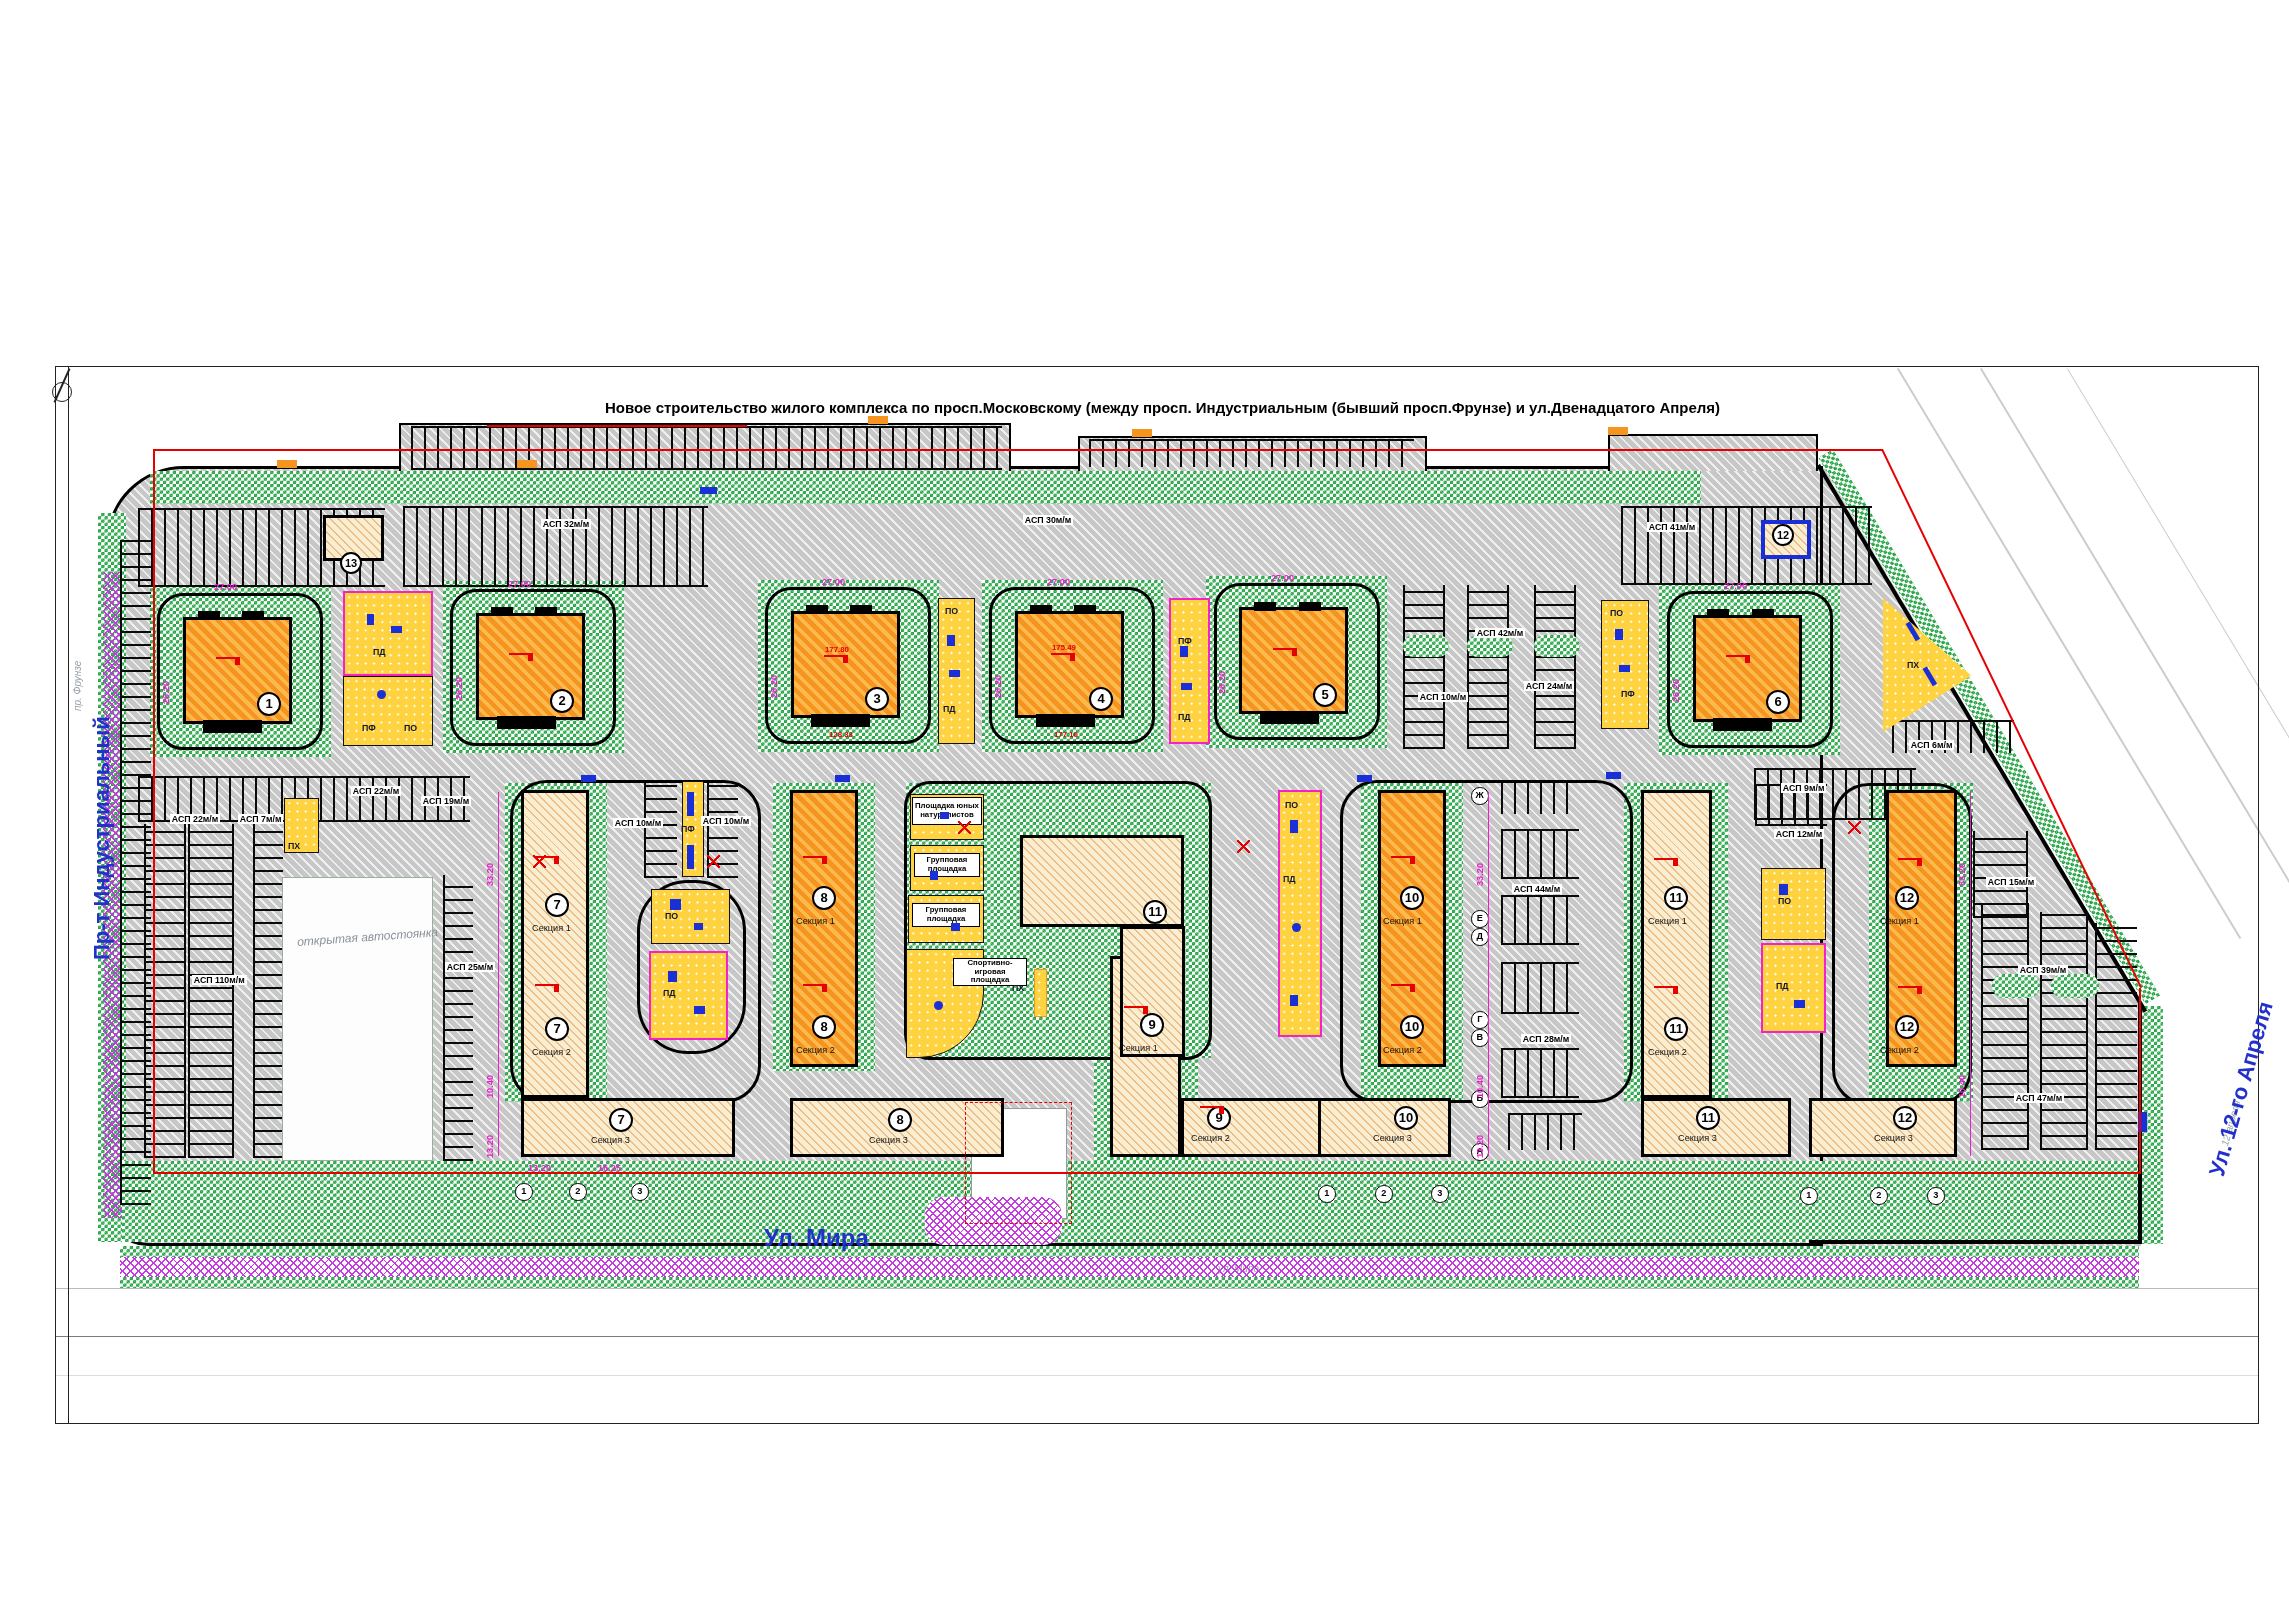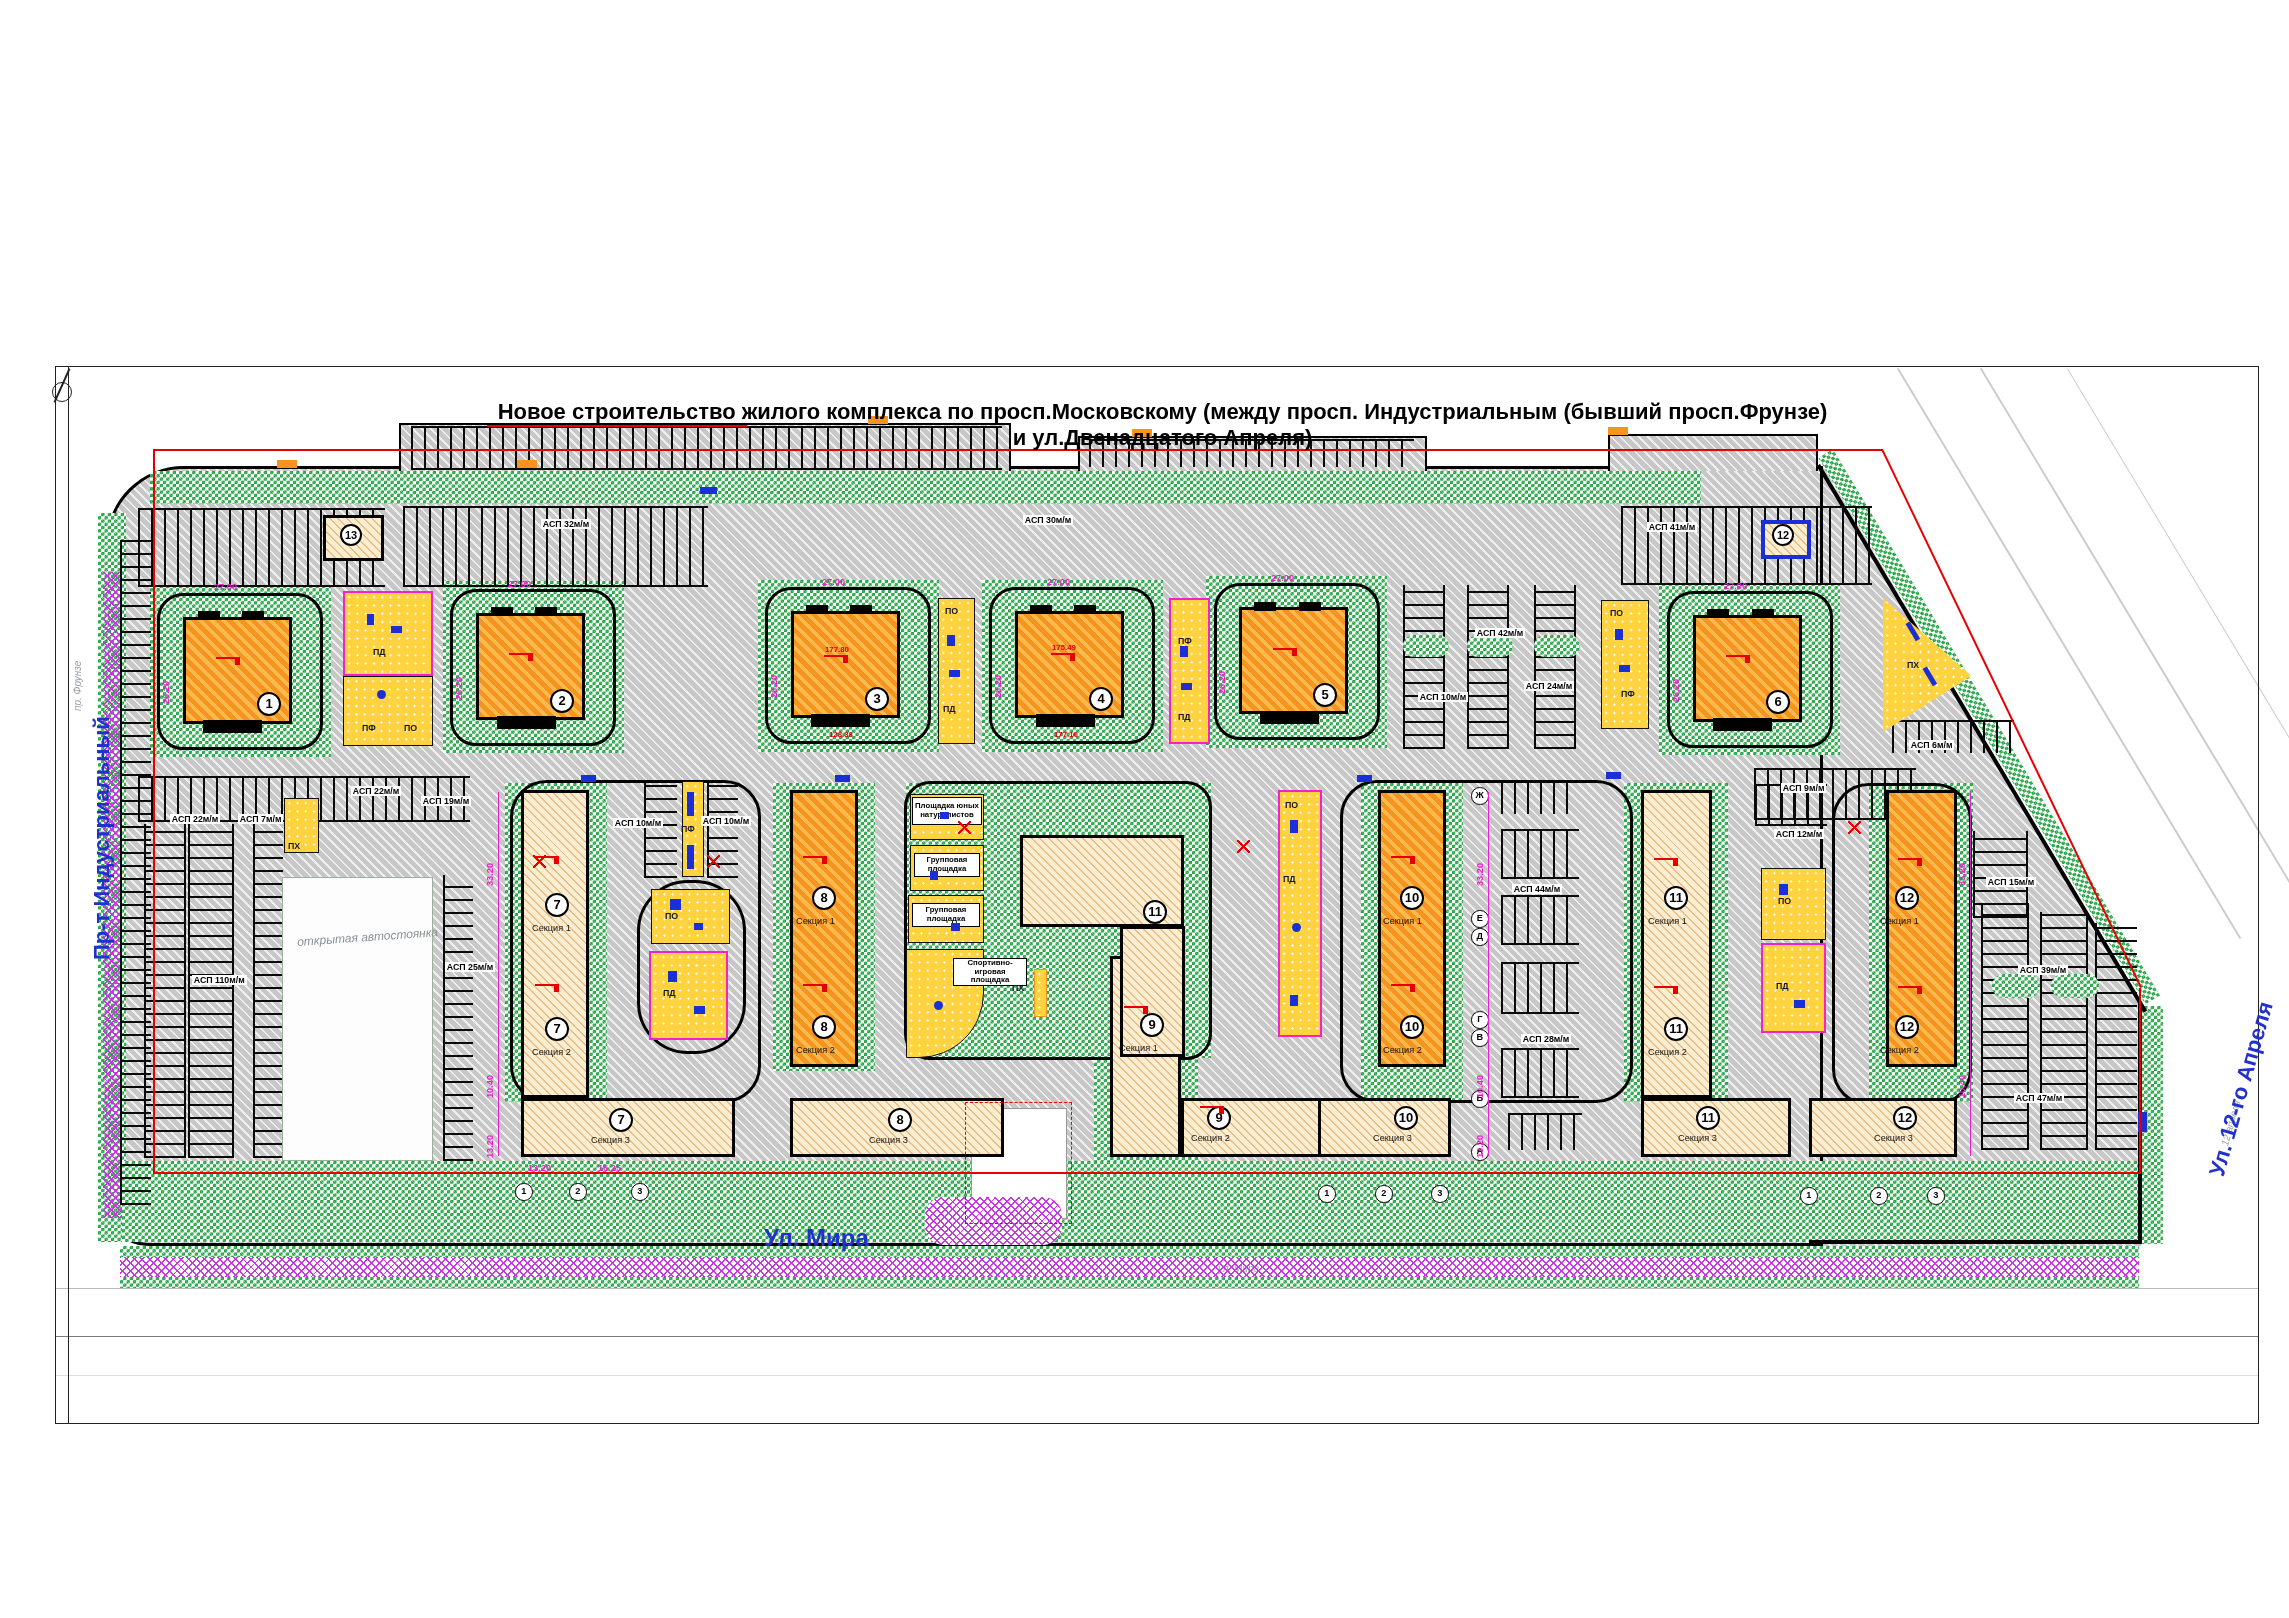--- a/index.html
+++ b/index.html
@@ -47,21 +47,21 @@
   <div class="a z1 topoline" style="left:1897px;top:369px;width:1.8px;height:665px;transform:rotate(-31deg);transform-origin:0 0"></div>
   <div class="a z1 topoline" style="left:1980px;top:369px;width:1.8px;height:628px;transform:rotate(-31deg);transform-origin:0 0"></div>
   <div class="a z1 topoline" style="left:2067px;top:369px;width:0.9px;height:600px;transform:rotate(-31deg);transform-origin:0 0"></div>
   <div class="a z1" style="left:55px;top:1336px;width:2204px;height:0.9px;background:#444;opacity:.7"></div>
   <div class="a z1" style="left:55px;top:1288px;width:2204px;height:0.9px;background:#bbb"></div>
   <div class="a z1" style="left:55px;top:1375px;width:2204px;height:0.9px;background:#ddd"></div>
   <div class="a z1 topo-t" style="left:72px;top:711px;transform:rotate(-90deg);transform-origin:0 0">пр. Фрунзе</div>
   <div class="a z1 topo-t" style="left:1218px;top:1263px">ул. Мира</div>
   <div class="a z1 topo-t" style="left:2219px;top:1144px;transform:rotate(-74deg);transform-origin:0 0">12 апреля</div>
 
-  <div class="a z9" style="left:489px;top:399px;width:1347px;text-align:center;font-weight:bold;font-size:22px;color:#000">Новое строительство жилого комплекса по просп.Московскому (между просп. Индустриальным (бывший просп.Фрунзе)   и ул.Двенадцатого Апреля)</div>
+  <div class="a z9" style="left:489px;top:399px;width:1347px;text-align:center;font-weight:bold;font-size:15px;color:#000">Новое строительство жилого комплекса по просп.Московскому (между просп. Индустриальным (бывший просп.Фрунзе)   и ул.Двенадцатого Апреля)</div>
   <div class="a z9" style="left:487px;top:425px;width:260px;height:2.3px;background:#e60000"></div>
 
   <div class="a z1 gy" style="left:106px;top:466px;width:1717px;height:780px;border:3.2px solid #000;border-radius:78px 0 0 42px"></div>
   <div class="a z1 gy" style="left:1823px;top:466px;width:318px;height:780px;clip-path:polygon(0 0,100% 69%,100% 100%,0 100%)"></div>
   <div class="a z1 gy" style="left:399px;top:423px;width:612px;height:48px;border:2.8px solid #000;border-bottom:none"></div>
   <div class="a z1 gy" style="left:1078px;top:436px;width:349px;height:35px;border:2.8px solid #000;border-bottom:none"></div>
   <div class="a z1 gy" style="left:1608px;top:434px;width:210px;height:37px;border:2.8px solid #000;border-bottom:none"></div>
 
   <div class="a z2 gn" style="left:1833px;top:449px;width:637px;height:16.6px;transform:rotate(59.1deg);transform-origin:0 0"></div>
   <div class="a z3" style="left:1820px;top:464px;width:637px;height:3.7px;background:#000;transform:rotate(59.1deg);transform-origin:0 0"></div>
@@ -363,21 +363,21 @@
   <div class="a z4 gn" style="left:2051px;top:974px;width:48px;height:24px;border-radius:12px"></div>
 
   <div class="a z3" style="left:282px;top:877px;width:151px;height:284px;background:#fdfdfd;border:1.4px solid #9ab09a"></div>
   <div class="a z6 topo-t" style="left:297px;top:930px;transform:rotate(-4deg);font-size:12px;color:#8a929a">открытая автостоянка</div>
 
   <div class="a z3" style="left:971px;top:1108px;width:96px;height:111px;background:#fff;border:0.9px solid #999"></div>
   <div class="a z6" style="left:965px;top:1102px;width:107px;height:122px;border:1.4px dashed #e60000"></div>
   <div class="a z3 pu" style="left:925px;top:1197px;width:137px;height:48px;border-radius:18.5px;background-color:#fff"></div>
 
   <div class="a z5 be" style="left:323px;top:515px;width:61px;height:46px;border:3.7px solid #000"></div>
-  <div class="a z6 nc" style="left:340px;top:524px;width:22px;height:22px;font-size:11px;line-height:18.5px">13</div>
+  <div class="a z6 nc" style="left:340px;top:552px;width:22px;height:22px;font-size:11px;line-height:18.5px">13</div>
   <div class="a z5 be" style="left:1761px;top:520px;width:50px;height:39px;border:4.6px solid #1b2fd6"></div>
   <div class="a z6 nc" style="left:1772px;top:524px;width:22px;height:22px;font-size:11px;line-height:18.5px">12</div>
 
   <div class="a z6 ax" style="left:1471px;top:787px">Ж</div>
   <div class="a z6 ax" style="left:1471px;top:910px">Е</div>
   <div class="a z6 ax" style="left:1471px;top:928px">Д</div>
   <div class="a z6 ax" style="left:1471px;top:1011px">Г</div>
   <div class="a z6 ax" style="left:1471px;top:1029px">В</div>
   <div class="a z6 ax" style="left:1471px;top:1090px">Б</div>
   <div class="a z6 ax" style="left:1471px;top:1143px">А</div>

